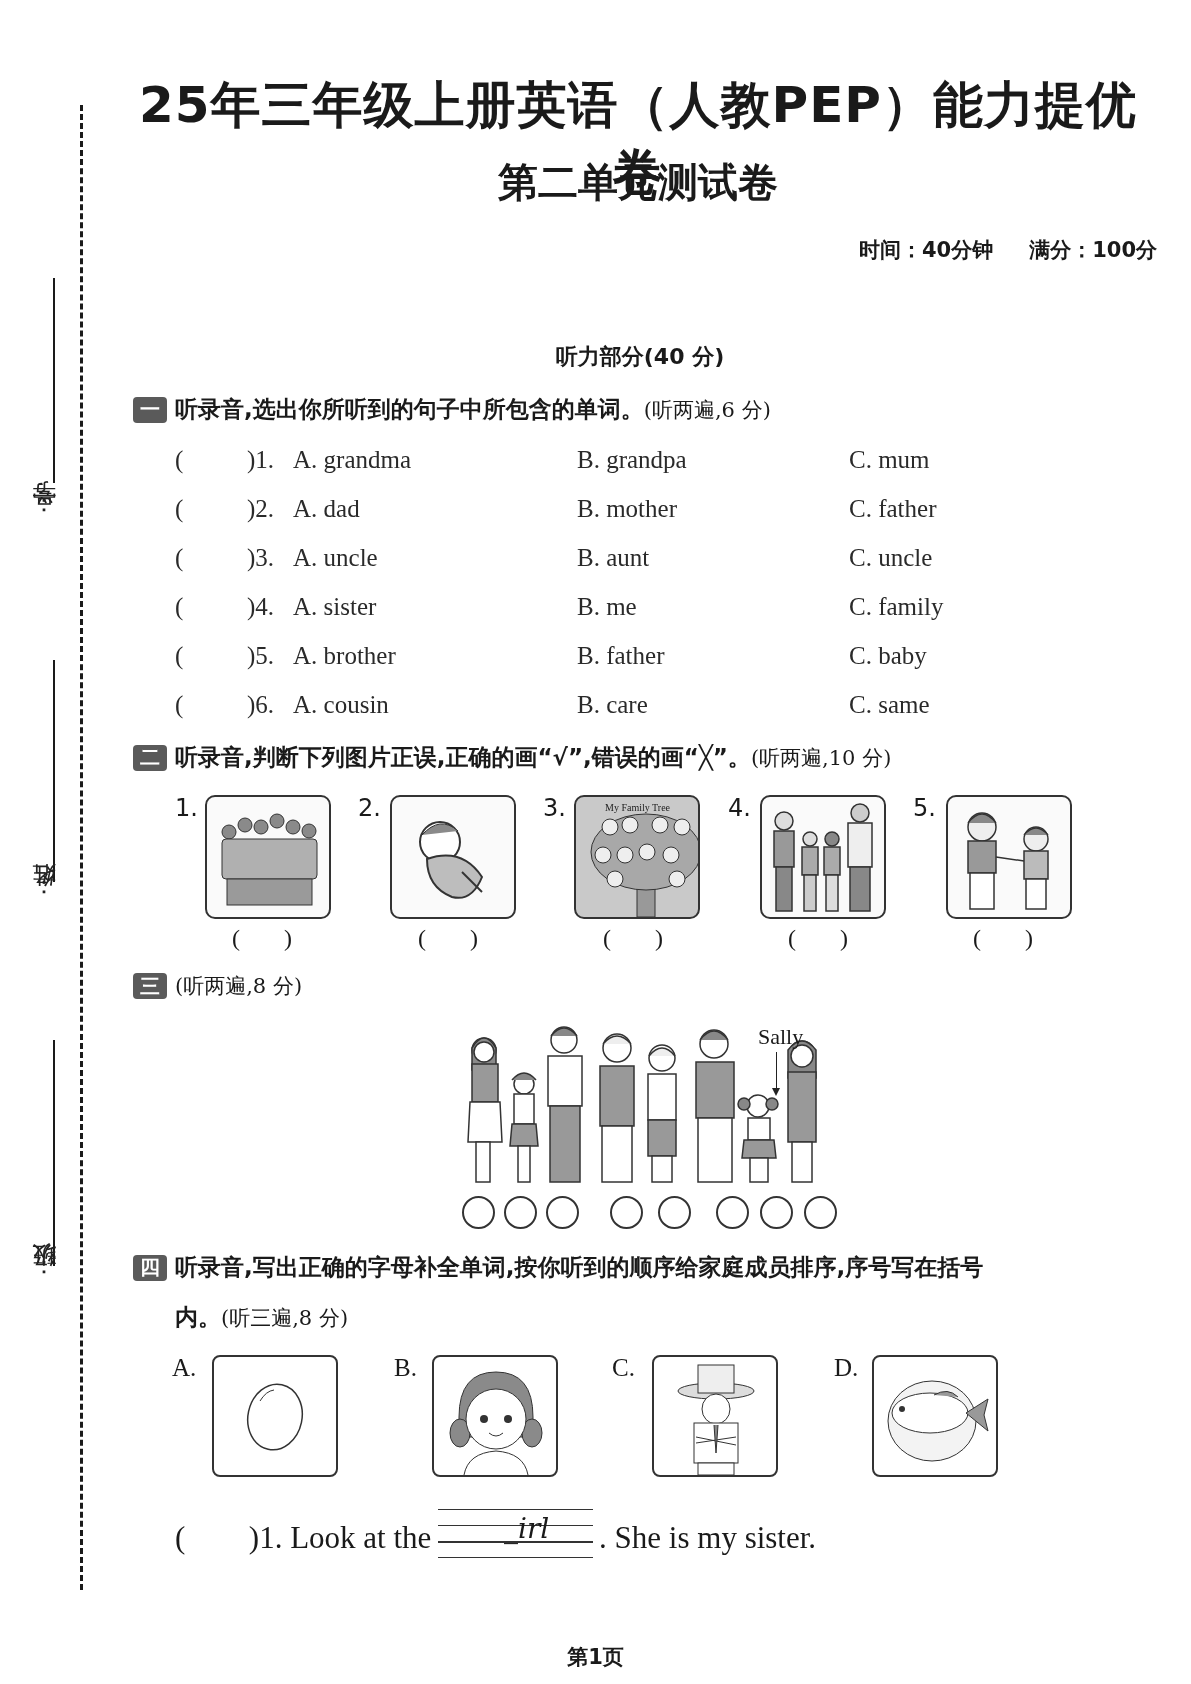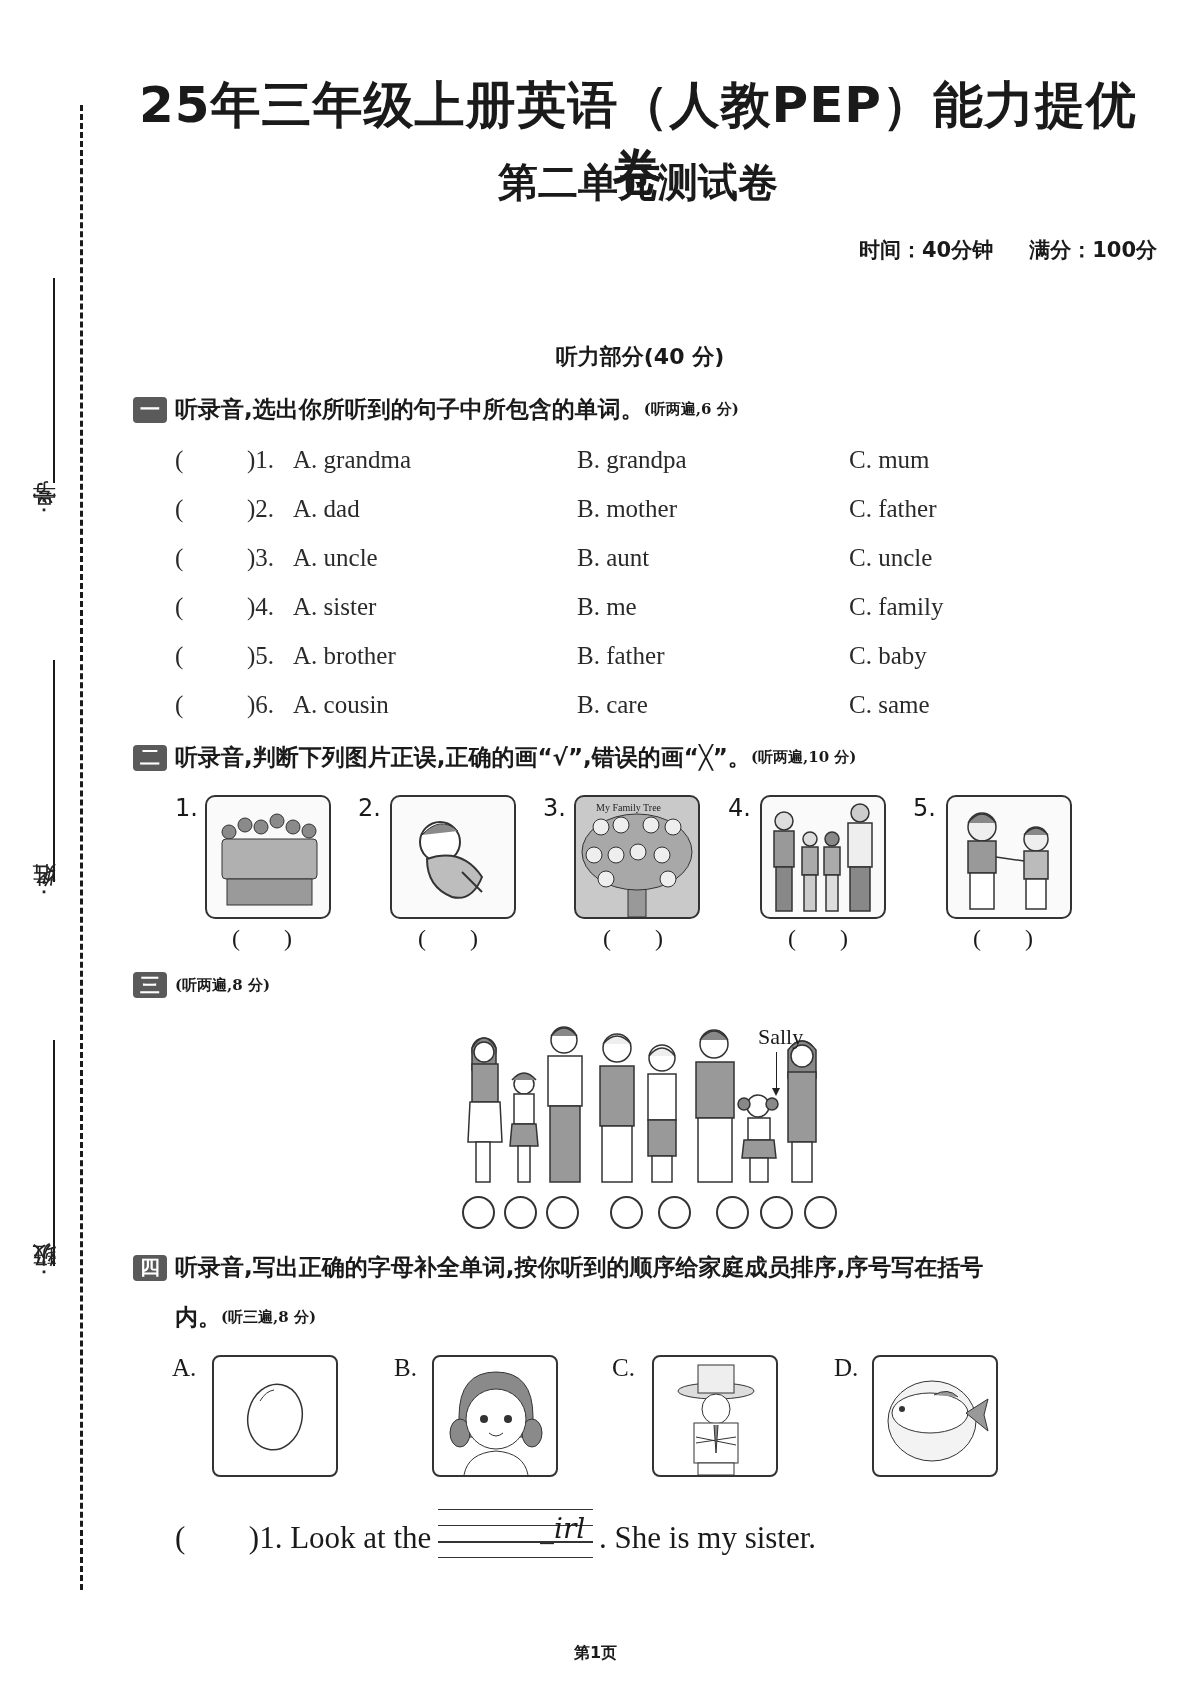--- a/index.html
+++ b/index.html
@@ -17,21 +17,21 @@
   .meta span { margin-left: 36px; }
 
   table.score { position: absolute; left: 124px; top: 274px; width: 1032px; border-collapse: collapse; }
   table.score td { border: 1.5px solid #9a9a9a; height: 33px; text-align: center; font-size: 22px; font-weight: bold; }
   table.score td.h { width: 76px; letter-spacing: 8px; }
 
   .section-title { position: absolute; left: 124px; top: 342px; width: 1032px; text-align: center; font-size: 22px; font-weight: bold; }
 
   .q-head { position: absolute; left: 133px; display: flex; align-items: center; font-size: 23px; font-weight: bold; white-space: nowrap; }
   .badge { display: inline-flex; align-items: center; justify-content: center; width: 34px; height: 26px; border-radius: 4px; background: #5a5a5a; color: #fff; font-size: 20px; margin-right: 8px; }
-  .q-head .note { font-weight: bold; font-family: "DejaVu Serif", serif; font-size: 15px; }
+  .q-head .note { font-weight: normal; font-family: "DejaVu Serif", serif; font-size: 21px; }
 
   .choice-row { position: absolute; left: 175px; width: 900px; height: 30px; font-family: "Liberation Serif", serif; font-size: 25px; color: #2a2a2a; }
   .choice-row .paren { position: absolute; left: 0; }
   .choice-row .num { position: absolute; left: 72px; }
   .choice-row .a { position: absolute; left: 118px; }
   .choice-row .b { position: absolute; left: 402px; }
   .choice-row .c { position: absolute; left: 674px; }
 
   .pic { position: absolute; width: 126px; height: 124px; border: 2px solid #333; border-radius: 10px; background: #fafafa; overflow: hidden; }
   .pic-num { position: absolute; font-size: 24px; }
@@ -42,23 +42,23 @@
   .sally { position: absolute; left: 758px; top: 1024px; font-family: "Liberation Serif", serif; font-size: 22px; }
   .arrow { position: absolute; left: 776px; top: 1052px; height: 42px; border-left: 1.5px solid #222; }
   .arrow::after { content: ""; position: absolute; left: -5px; bottom: -2px; border-left: 4px solid transparent; border-right: 4px solid transparent; border-top: 8px solid #222; }
 
   .opt-label { position: absolute; font-family: "Liberation Serif", serif; font-size: 25px; }
   .opt-pic { position: absolute; top: 1355px; width: 126px; height: 122px; border: 2px solid #333; border-radius: 8px; background: #fff; }
 
   .sentence { position: absolute; left: 175px; top: 1520px; font-family: "Liberation Serif", serif; font-size: 31px; white-space: nowrap; }
   .four-line { position: absolute; left: 438px; top: 1509px; width: 155px; height: 52px; }
   .four-line div { position: absolute; left: 0; width: 100%; border-top: 1.5px solid #333; }
-  .four-line .hw { position: absolute; left: 66px; top: 3px; font-family: "DejaVu Serif", serif; font-style: italic; font-size: 28px; border: 0; margin-left: 36px; }
-
-  .page-num { position: absolute; left: 0; width: 1191px; top: 1643px; text-align: center; font-size: 16px; font-weight: bold; }
+  .four-line .hw { position: absolute; left: 66px; top: 3px; font-family: "DejaVu Serif", serif; font-style: italic; font-size: 28px; border: 0; }
+
+  .page-num { position: absolute; left: 0; width: 1191px; top: 1643px; text-align: center; font-size: 21px; font-weight: bold; }
   svg { display: block; }
 </style>
 </head>
 <body>
 
 <div class="dash-line"></div>
 <div class="margin-line" style="top:278px;height:205px;"></div>
 <div class="margin-label" style="top:500px;">学号：</div>
 <div class="margin-line" style="top:660px;height:222px;"></div>
 <div class="margin-label" style="top:882px;">姓名：</div>
@@ -160,21 +160,21 @@
   <svg width="122" height="120">
     <circle cx="48" cy="45" r="20" fill="#fff" stroke="#333" stroke-width="2"></circle>
     <path d="M30 38 Q48 18 66 34" fill="#8a8a8a" stroke="#333"></path>
     <path d="M35 62 Q70 50 90 80 Q80 105 60 100 Q35 90 35 62Z" fill="#bdbdbd" stroke="#333" stroke-width="2"></path>
     <path d="M70 75 L90 95" stroke="#333" stroke-width="2"></path>
   </svg>
 </div>
 <span class="answer-paren" style="left:418px;top:925px;">( )</span>
 
 <span class="pic-num" style="left:543px;top:794px;">3.</span>
-<div class="pic" style="left:574px;top:795px;background:#c9c9c9;">
+<div class="pic" style="left:574px;top:795px;background:#c9c9c9;padding-left:9px;">
   <svg width="122" height="120">
     <text x="20" y="14" font-size="10" font-family="Liberation Serif, serif" fill="#222">My Family Tree</text>
     <rect x="52" y="70" width="18" height="50" fill="#999" stroke="#333"></rect>
     <ellipse cx="61" cy="55" rx="55" ry="38" fill="#a8a8a8" stroke="#333"></ellipse>
     <g fill="#eee" stroke="#333">
       <circle cx="25" cy="30" r="8"></circle>
         <circle cx="45" cy="28" r="8"></circle>
         <circle cx="75" cy="28" r="8"></circle>
         <circle cx="97" cy="30" r="8"></circle>
       <circle cx="18" cy="58" r="8"></circle>

